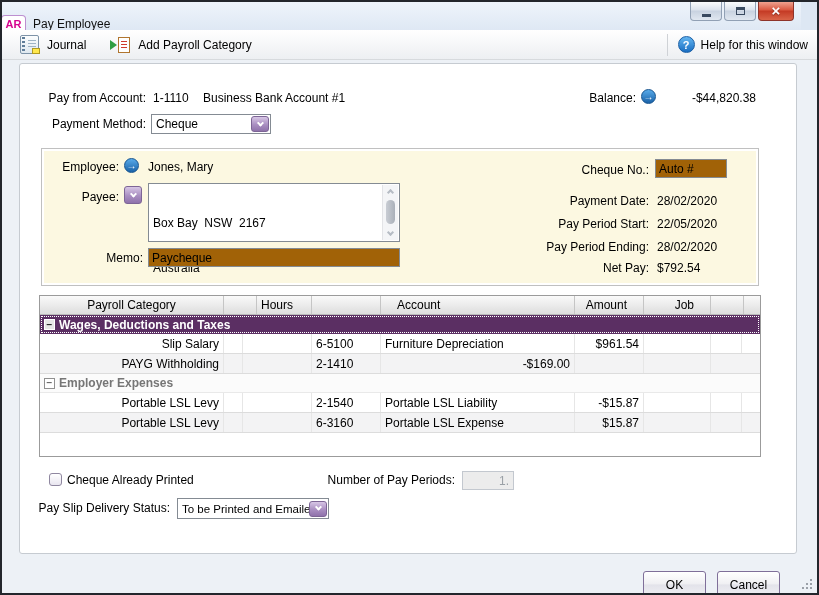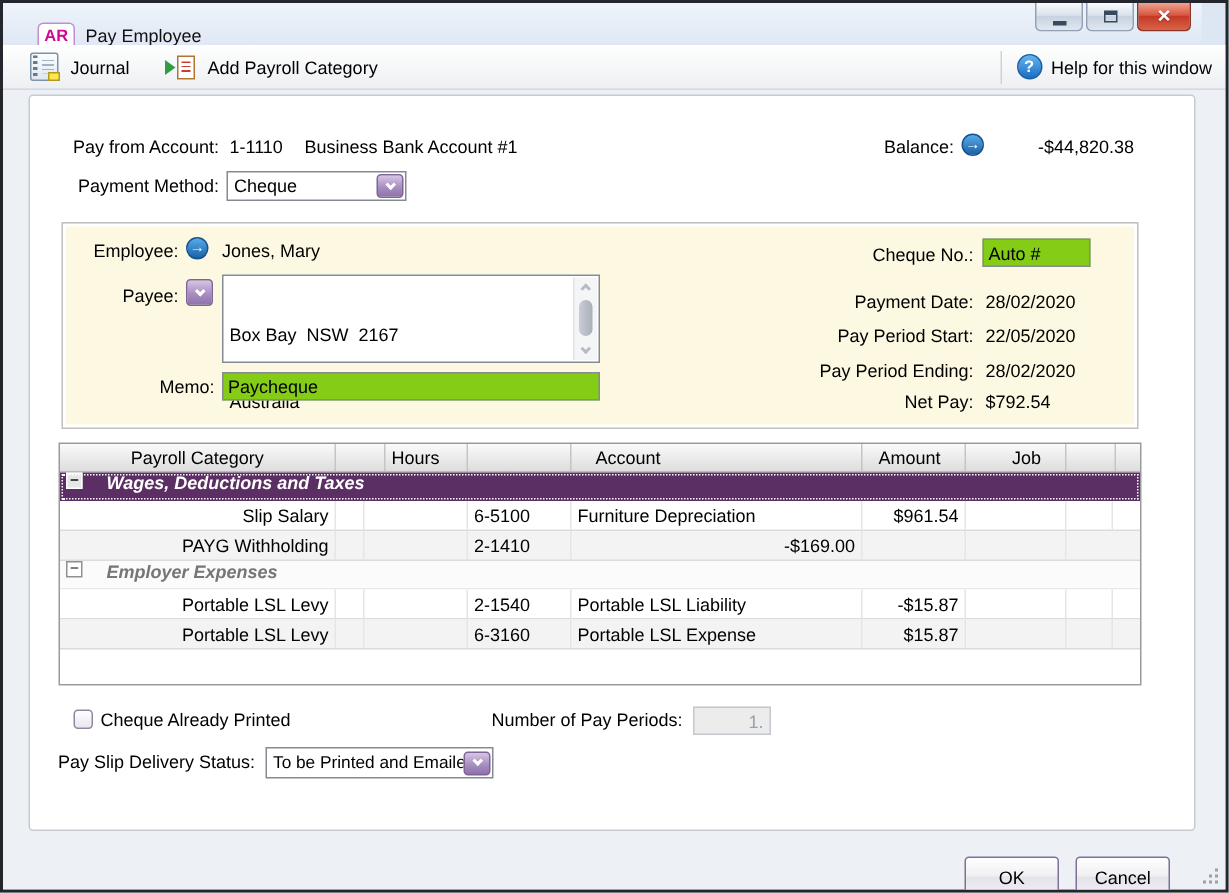--- a/index.html
+++ b/index.html
@@ -5,21 +5,21 @@
   * { margin:0; padding:0; box-sizing:border-box; }
   html,body { background:#555; }
   body { font-family:"Liberation Sans", sans-serif; font-size:12px; color:#000; }
 
   .window { position:relative; width:819px; height:595px; background:#dde7f3;
             border:2px solid #23262c; overflow:hidden; }
 
   
   .titlebar { position:absolute; left:0; top:0; right:16px; height:44px;
               background:linear-gradient(#eef4fb,#d6e1f0); display:flex; align-items:center;
-              padding-left:24px; }
+              }
   .app-badge { width:23px; height:17px; background:#fff; border-radius:3px; color:#d6058f;
                font-weight:bold; font-size:11px; display:flex; align-items:center; justify-content:center;
                box-shadow:0 0 0 1px #bd8fd0; margin-right:8px; }
   .title-text { font-size:12px; color:#111; }
   .win-buttons { position:absolute; right:7px; top:0; display:flex; gap:2px; }
   .win-btn { width:32px; height:19px; border:1px solid #91a0b4; border-top:none;
              border-radius:0 0 4px 4px;
              background:linear-gradient(#fbfcfd,#dbe2ec 45%,#c8d2e0 50%,#e0e7f0);
              display:flex; align-items:center; justify-content:center; position:relative; }
   .win-btn .min-glyph { width:9px; height:3px; background:#39495f; margin-top:8px; }
@@ -61,21 +61,21 @@
            border:1px solid #c6cbd1; border-radius:3px; }
 
   .lbl { position:absolute; white-space:nowrap; }
   .r { text-align:right; }
 
   .arrow-icon { position:absolute; width:15px; height:15px; border-radius:50%;
                 background:linear-gradient(#58aae9,#1a62a8); border:1px solid #15538f;
                 display:flex; align-items:center; justify-content:center; }
   .arrow-icon::before { content:"→"; color:#fff; font-weight:bold; font-size:10px; margin-top:-1px; }
 
-  .text-input { position:absolute; border:1px solid #848b93; background:#84cc16;
+  .text-input { position:absolute; border:1px solid #848b93; background:#a16207;
                 padding:2px 3px; overflow:hidden; white-space:nowrap; }
 
   .combo { position:absolute; border:1px solid #848b93; background:#fff;
            display:flex; align-items:center; padding-left:4px; overflow:hidden; }
   .combo .combo-text { white-space:nowrap; overflow:hidden; }
   .dd-btn { margin-left:auto; width:18px; height:16px; margin-right:1px; flex:none;
             border-radius:3px; border:1px solid #7d6596;
             background:linear-gradient(#d7c6e5,#a98ec1 55%,#8f72ab);
             display:flex; align-items:center; justify-content:center; }
   .dd-btn-abs { position:absolute; width:18px; height:18px; border-radius:3px; border:1px solid #7d6596;
@@ -107,22 +107,22 @@
   .thead > div { border-right:1px solid #c5c5c5; display:flex; align-items:center;
                  padding:0 16px; overflow:hidden; white-space:nowrap; }
   .thead > div:last-child { border-right:none; }
   .hc { justify-content:center; } .hr { justify-content:flex-end; }
   .trow { height:20px; border-bottom:1px solid #dcdcdc; background:#fff; }
   .trow.alt { background:#f3f3f4; }
   .trow > div { border-right:1px solid #e6e6e6; display:flex; align-items:center;
                 padding:0 4px; overflow:hidden; white-space:nowrap; }
   .trow > div:last-child { border-right:none; }
   .cr { justify-content:flex-end; }
-  .group-row { height:19px; display:flex; padding-left:4px; gap:16px;
-               font-weight:bold;font-style:italic; }
+  .group-row { height:19px; display:flex; align-items:center; padding-left:4px; gap:4px;
+               font-weight:bold; }
   .group-row.selected { background:#5b2f63; color:#fff; outline:1px dotted #fff; outline-offset:-2px; }
   .group-row.plain { background:#fbfbfb; color:#767676; border-bottom:1px solid #e9e9e9; }
   .collapse-box { width:11px; height:11px; flex:none; display:flex; align-items:center;
                   justify-content:center; }
   .collapse-box::before { content:"−"; font-size:10px; font-weight:bold; line-height:1; }
   .group-row.selected .collapse-box { background:#e6e6e6; border:1px solid #fff; color:#222; }
   .group-row.plain .collapse-box { background:#fff; border:1px solid #909090; color:#666; }
 
   
   .checkbox { position:absolute; left:29px; top:409px; width:13px; height:13px;

